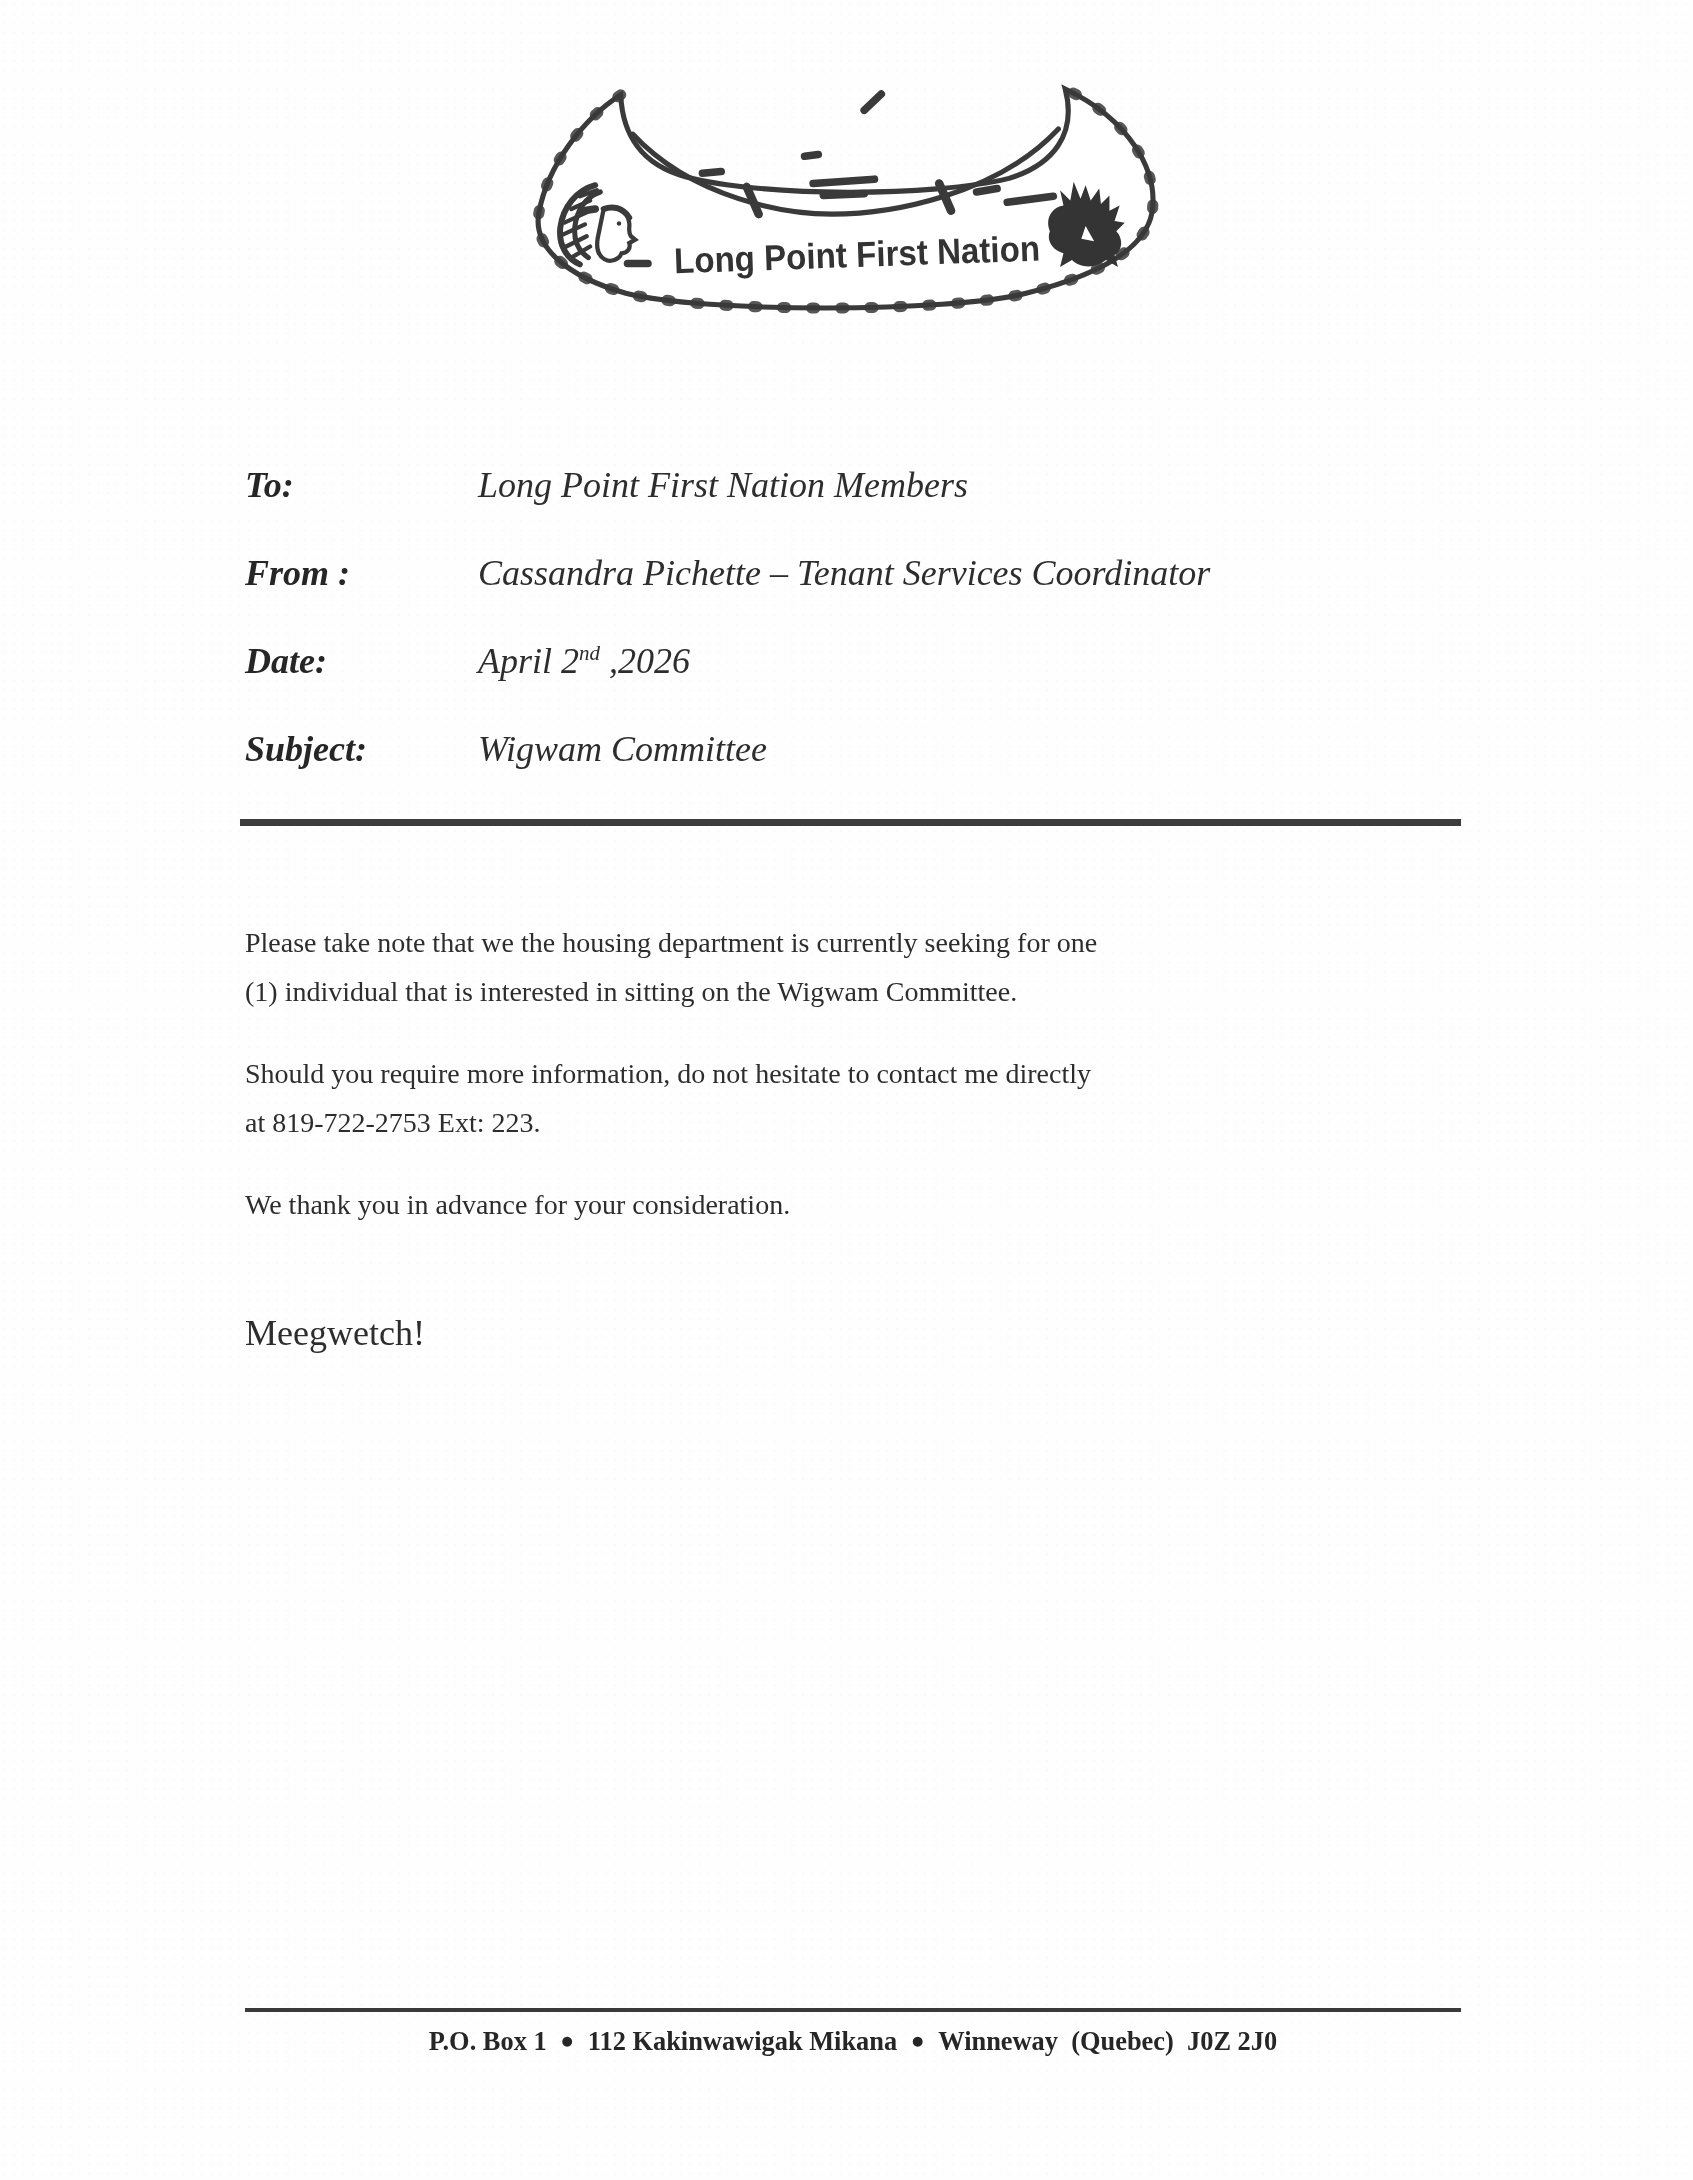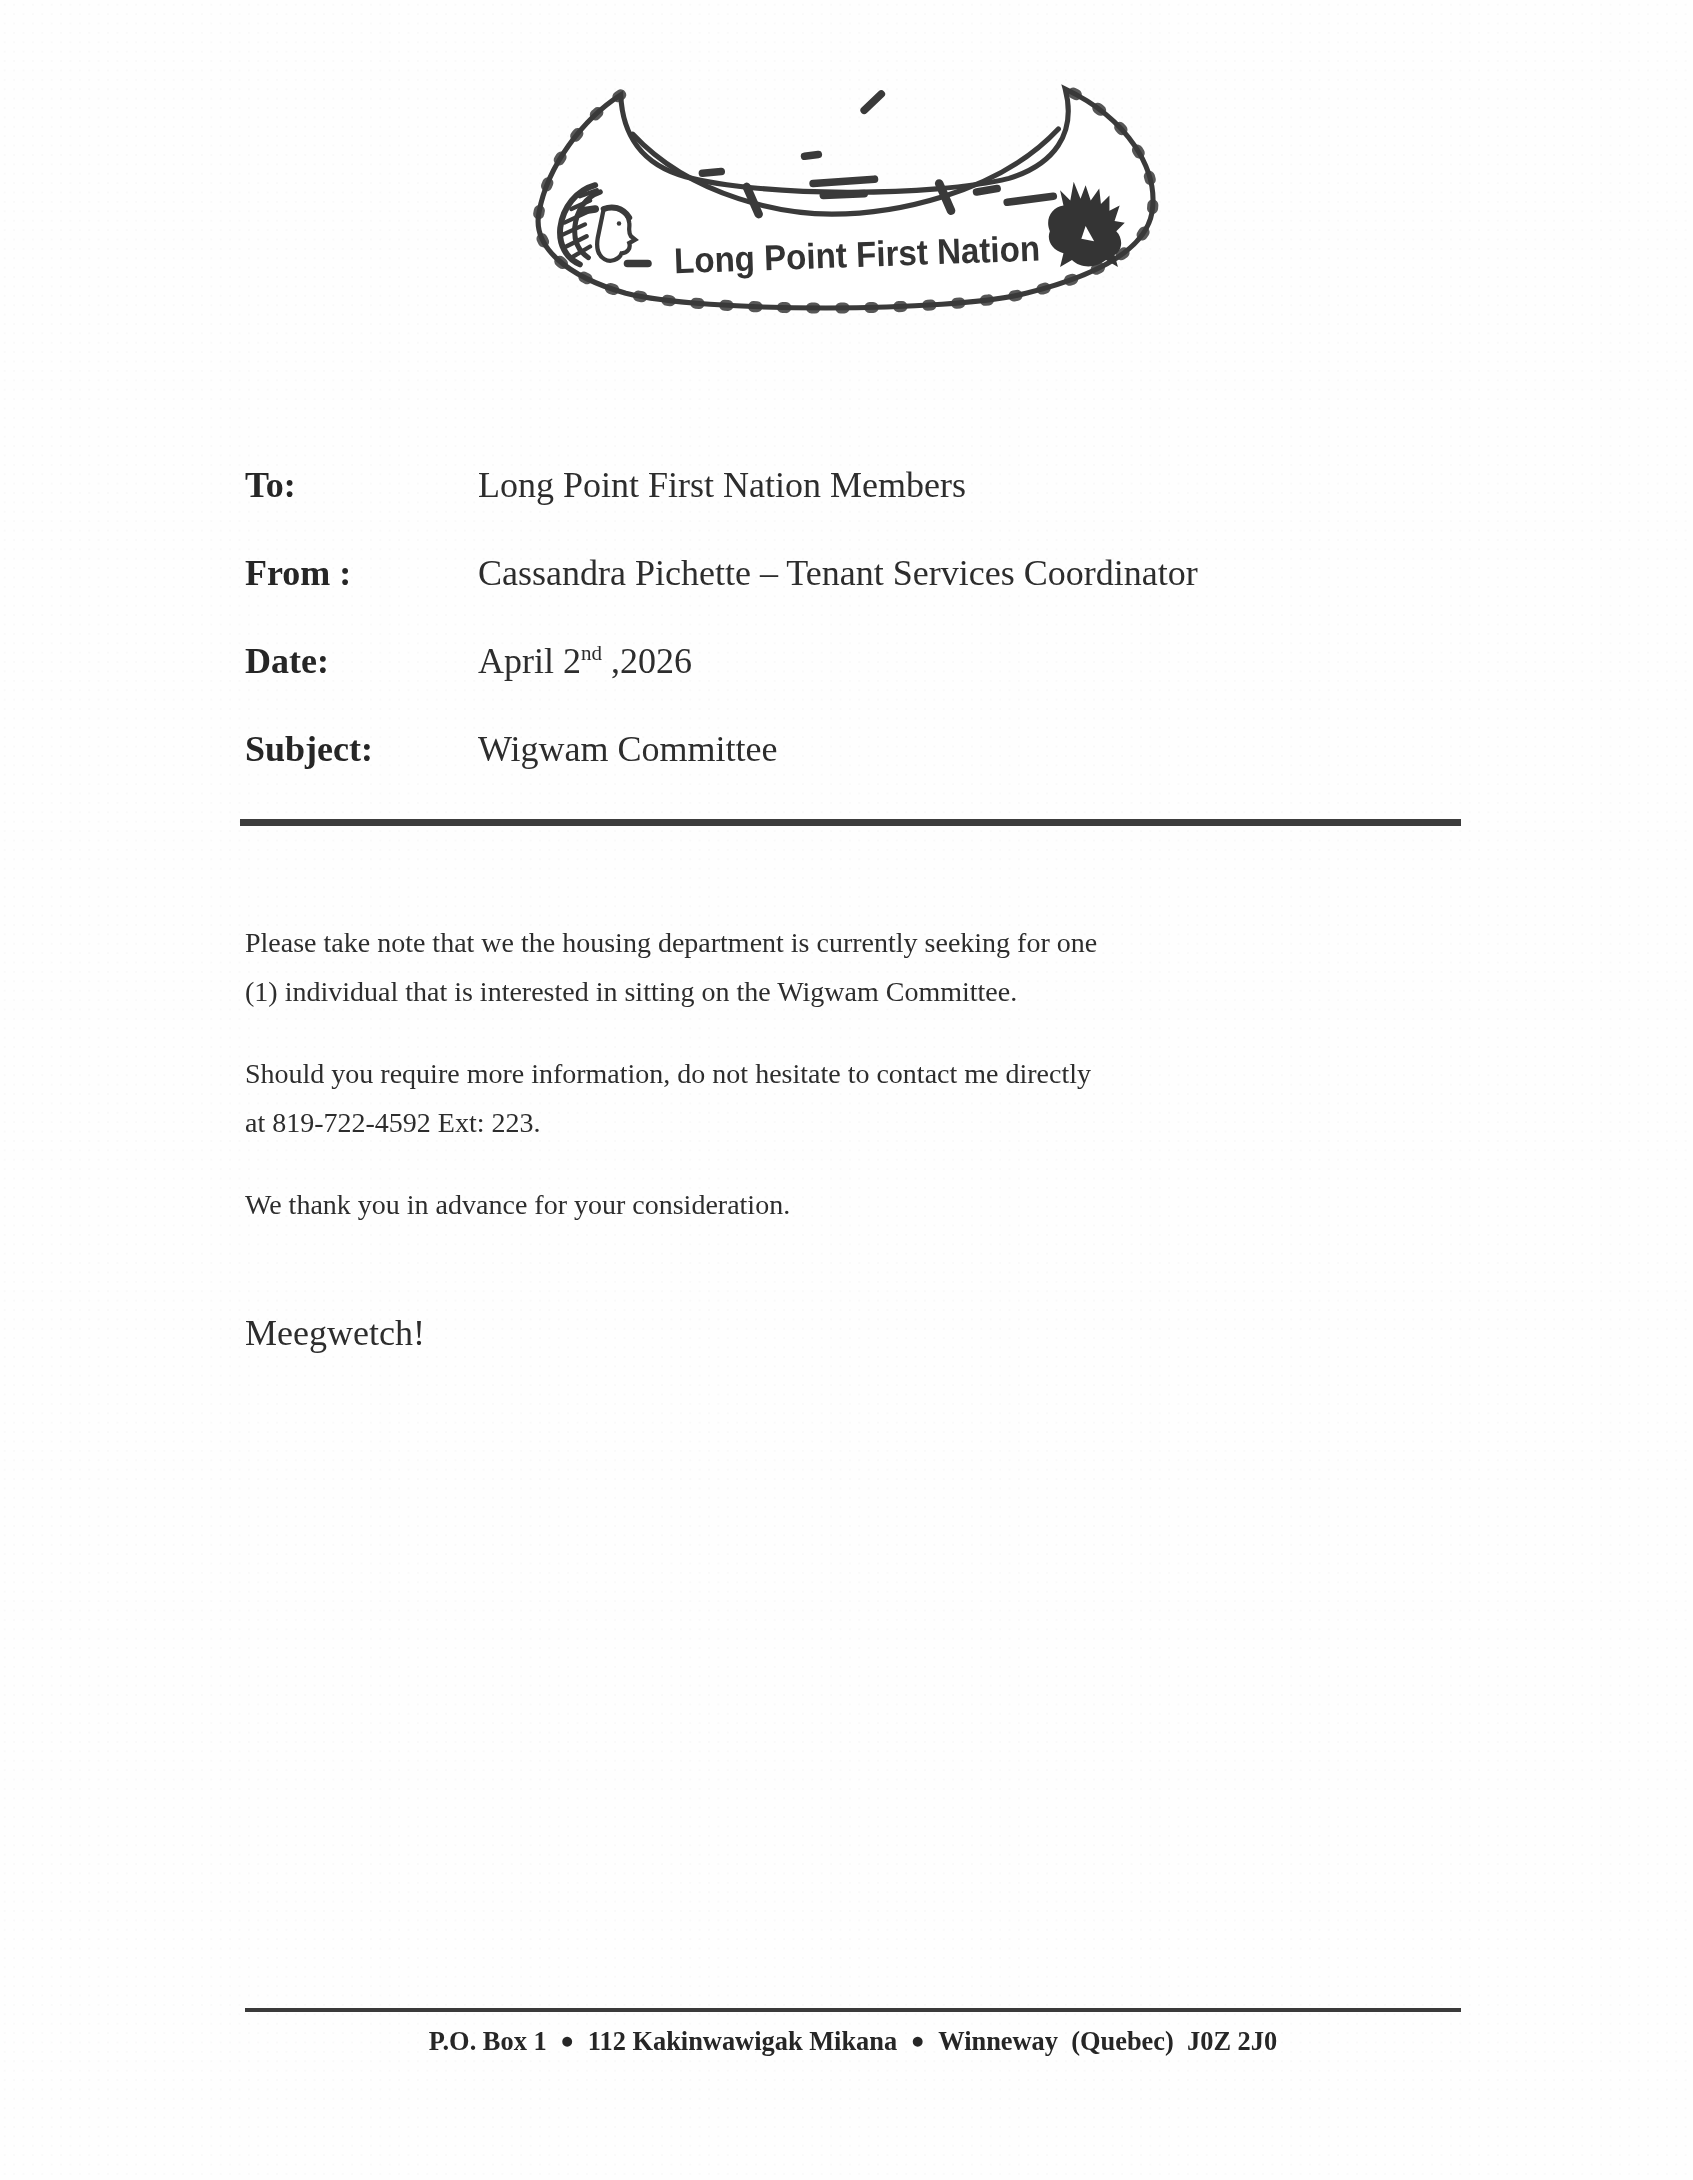--- a/index.html
+++ b/index.html
@@ -6,21 +6,21 @@
   .page {
     position:relative; width:1693px; height:2181px;
     background:#fefefe; overflow:hidden;
     font-family:"Liberation Serif", serif; color:#2d2d2d;
     background-image: radial-gradient(rgba(0,0,0,0.018) 0.9px, transparent 0.9px);
     background-size: 9.4px 9.4px;
   }
   .logo { position:absolute; left:532px; top:83px; width:627px; height:235px; }
   .logo svg { width:100%; height:100%; display:block; }
 
-  .memo-header { position:absolute; left:245px; top:463px; width:1231px; }
+  .memo-header { position:absolute; left:245px; top:463px; width:1231px;font-style:italic; }
   .field-row { display:flex; font-size:36px; line-height:44px; margin-bottom:44px; }
   .field-label { width:213px; font-weight:bold; color:#262626; flex:0 0 auto; }
   .field-value { flex:1;margin-left:20px; }
   .field-value sup { font-size:21px; line-height:0; vertical-align:super; }
 
   .rule { position:absolute; background:#3c3c3c; }
   .subject-rule { left:240px; top:819px; width:1221px; height:6.8px; }
 
   .body-text { position:absolute; left:245px; top:918px; width:1237px; }
   .paragraph { font-size:28px; line-height:49px; white-space:pre-line; margin:0 0 33px 0; }
@@ -98,21 +98,21 @@
       <span class="field-value">Wigwam Committee</span>
     </div>
   </div>
 
   <div class="rule subject-rule"></div>
 
   <div class="body-text">
     <p class="paragraph">Please take note that we the housing department is currently seeking for one
 (1) individual that is interested in sitting on the Wigwam Committee.</p>
     <p class="paragraph">Should you require more information, do not hesitate to contact me directly
-at 819-722-4592 Ext: 223.</p>
+at 819-722-2753 Ext: 223.</p>
     <p class="paragraph">We thank you in advance for your consideration.</p>
     <div class="closing">Meegwetch!</div>
   </div>
 
   <div class="footer">
     <div class="footer-rule"></div>
     <div class="footer-line">
       <span>P.O. Box 1</span><span class="bullet">●</span><span>112 Kakinwawigak Mikana</span><span class="bullet">●</span><span>Winneway  (Quebec)  J0Z 2J0</span>
     </div>
   </div>

